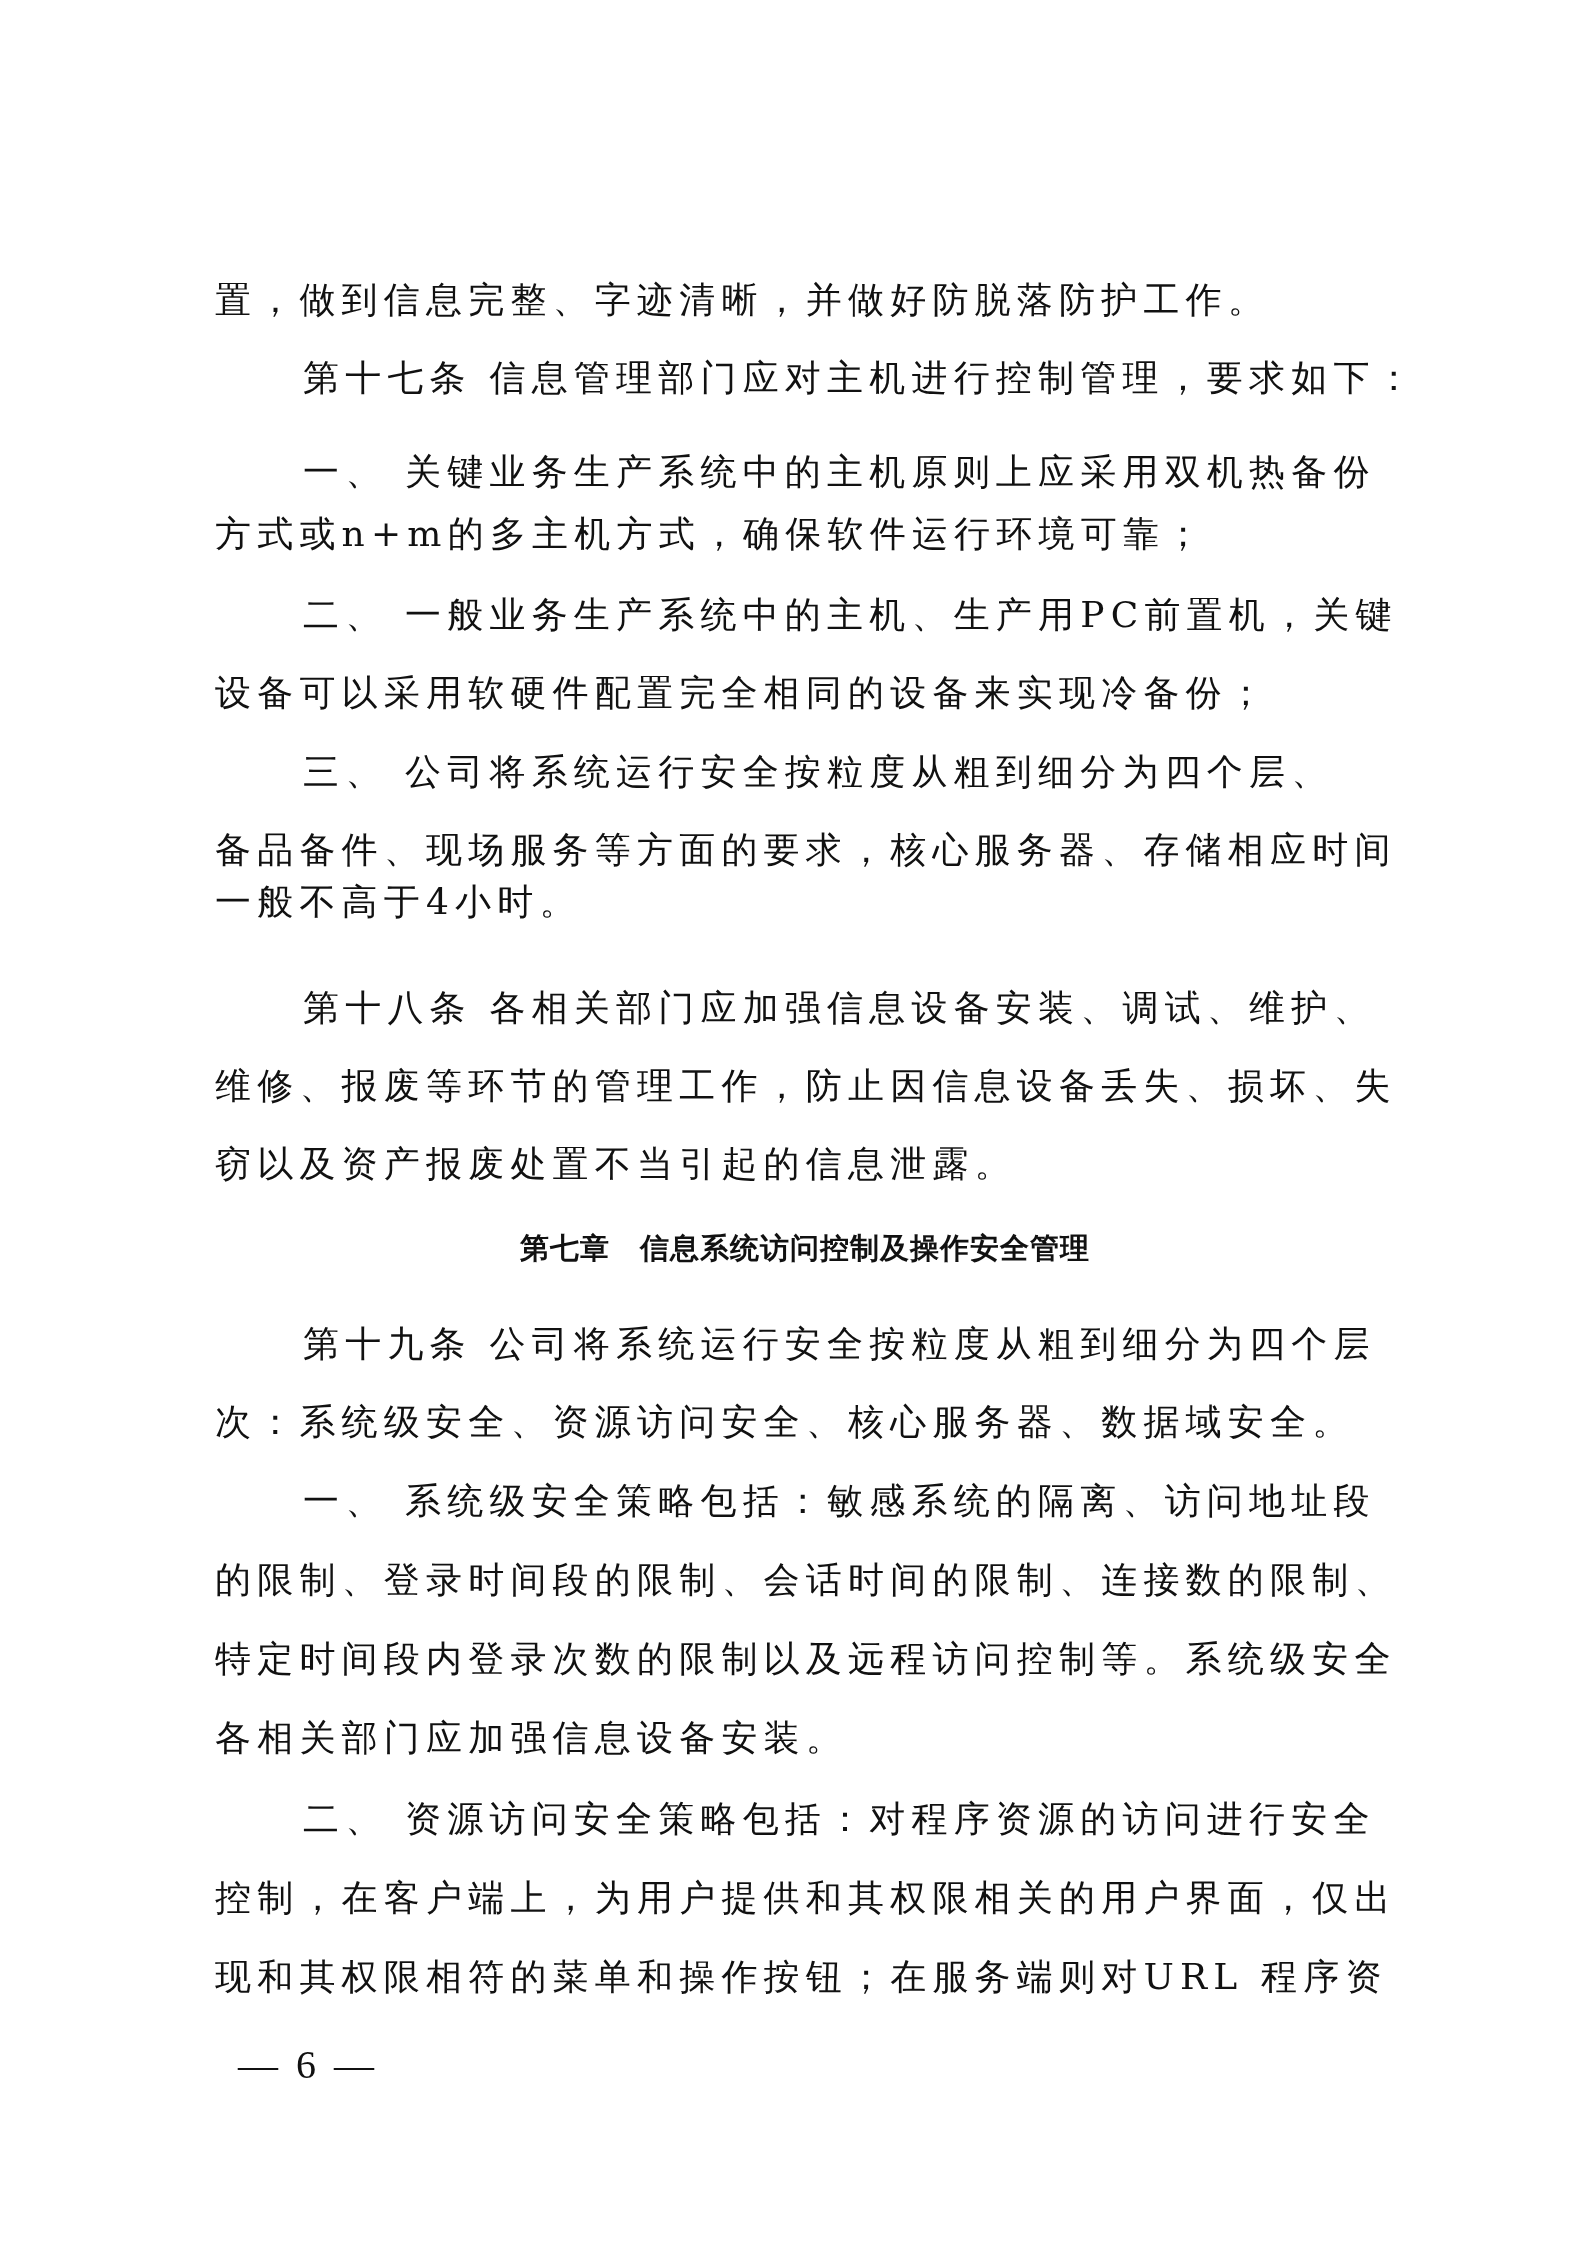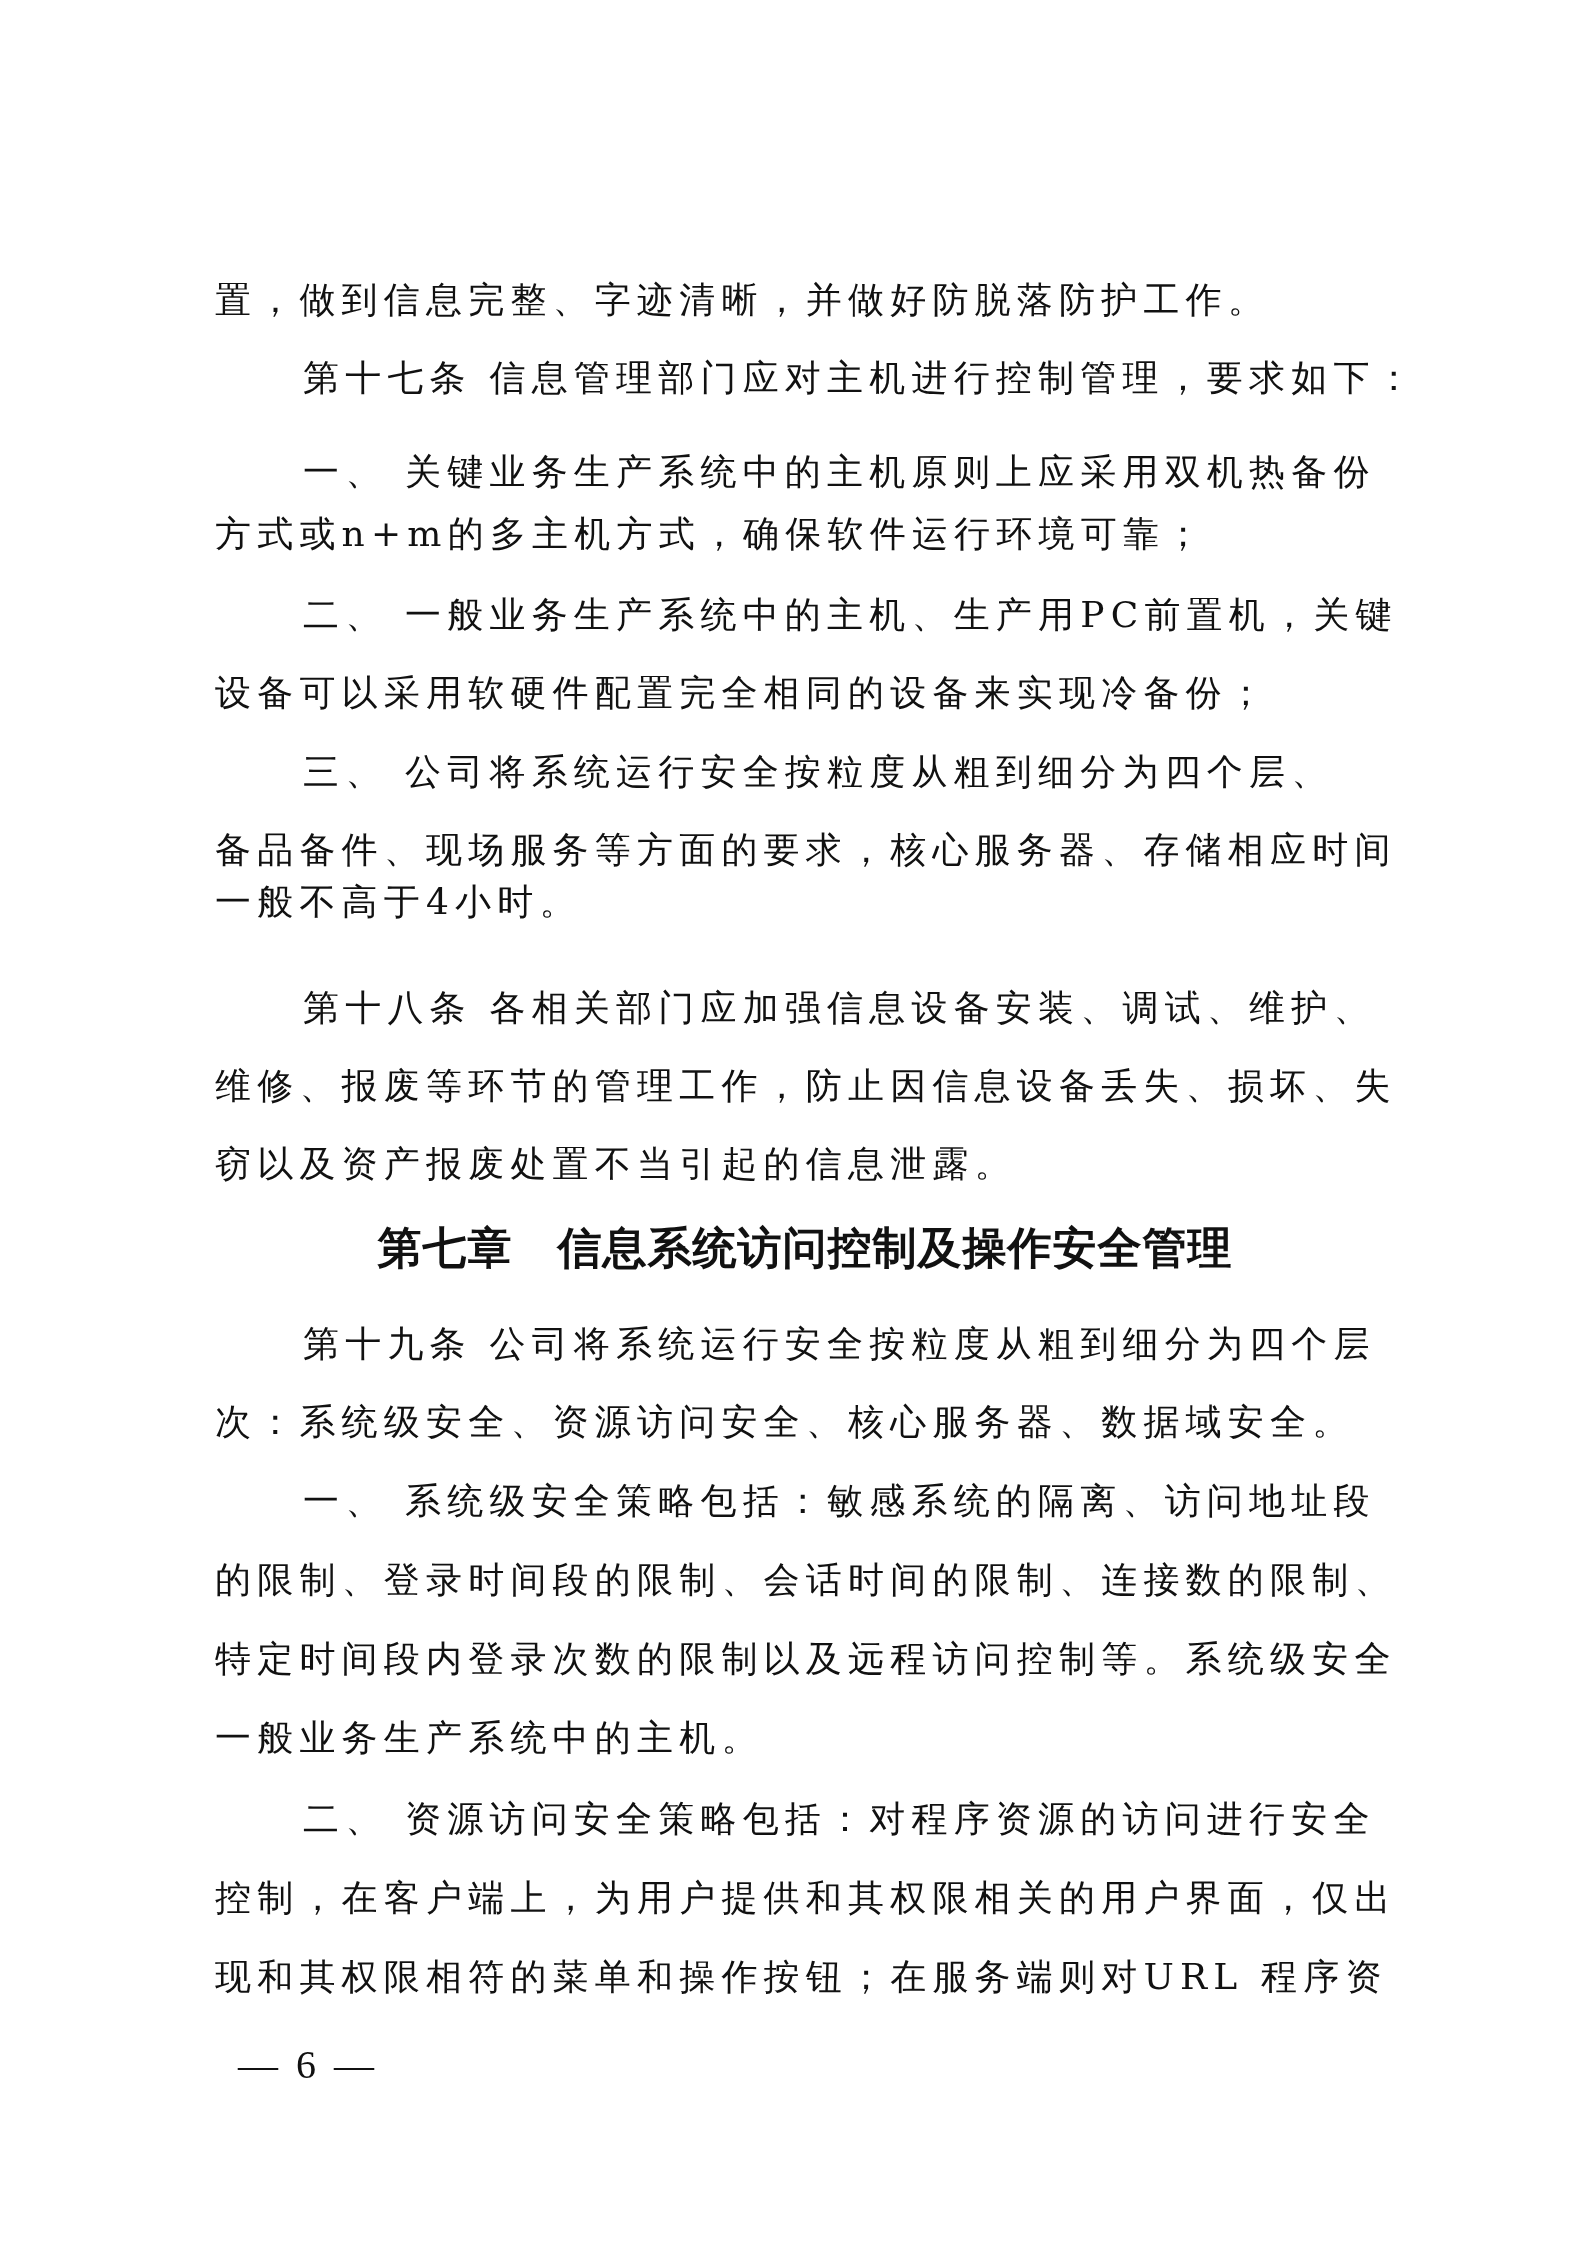--- a/index.html
+++ b/index.html
@@ -31,21 +31,21 @@
     letter-spacing: 6.2px;
   }
   .indent { left: 88px; }
   .heading {
     position: absolute;
     left: 0;
     width: 1180px;
     text-align: center;
     font-family: "DejaVu Sans", "Liberation Sans", sans-serif;
     font-weight: bold;
-    font-size: 44px;
+    font-size: 29px;
     line-height: 60px;
     letter-spacing: 1px;
   }
   .page-number {
     position: absolute;
     left: 238px;
     top: 2040px;
     font-family: "Liberation Serif", "DejaVu Serif", serif;
     font-size: 40px;
     line-height: 50px;
@@ -70,19 +70,19 @@
   <div class="line" style="top:776px;">维修、报废等环节的管理工作，防止因信息设备丢失、损坏、失</div>
   <div class="line" style="top:854px;">窃以及资产报废处置不当引起的信息泄露。</div>
 
   <div class="heading" style="top:938px;">第七章　信息系统访问控制及操作安全管理</div>
 
   <div class="line indent" style="top:1034px;">第十九条 公司将系统运行安全按粒度从粗到细分为四个层</div>
   <div class="line" style="top:1112px;">次：系统级安全、资源访问安全、核心服务器、数据域安全。</div>
   <div class="line indent" style="top:1191px;">一、 系统级安全策略包括：敏感系统的隔离、访问地址段</div>
   <div class="line" style="top:1270px;">的限制、登录时间段的限制、会话时间的限制、连接数的限制、</div>
   <div class="line" style="top:1349px;">特定时间段内登录次数的限制以及远程访问控制等。系统级安全</div>
-  <div class="line" style="top:1428px;">一般业务生产系统中的主机。</div>
+  <div class="line" style="top:1428px;">各相关部门应加强信息设备安装。</div>
   <div class="line indent" style="top:1509px;">二、 资源访问安全策略包括：对程序资源的访问进行安全</div>
   <div class="line" style="top:1588px;">控制，在客户端上，为用户提供和其权限相关的用户界面，仅出</div>
   <div class="line" style="top:1667px;">现和其权限相符的菜单和操作按钮；在服务端则对URL 程序资</div>
 </div>
 
 <div class="page-number">— 6 —</div>
 
 </body></html>

